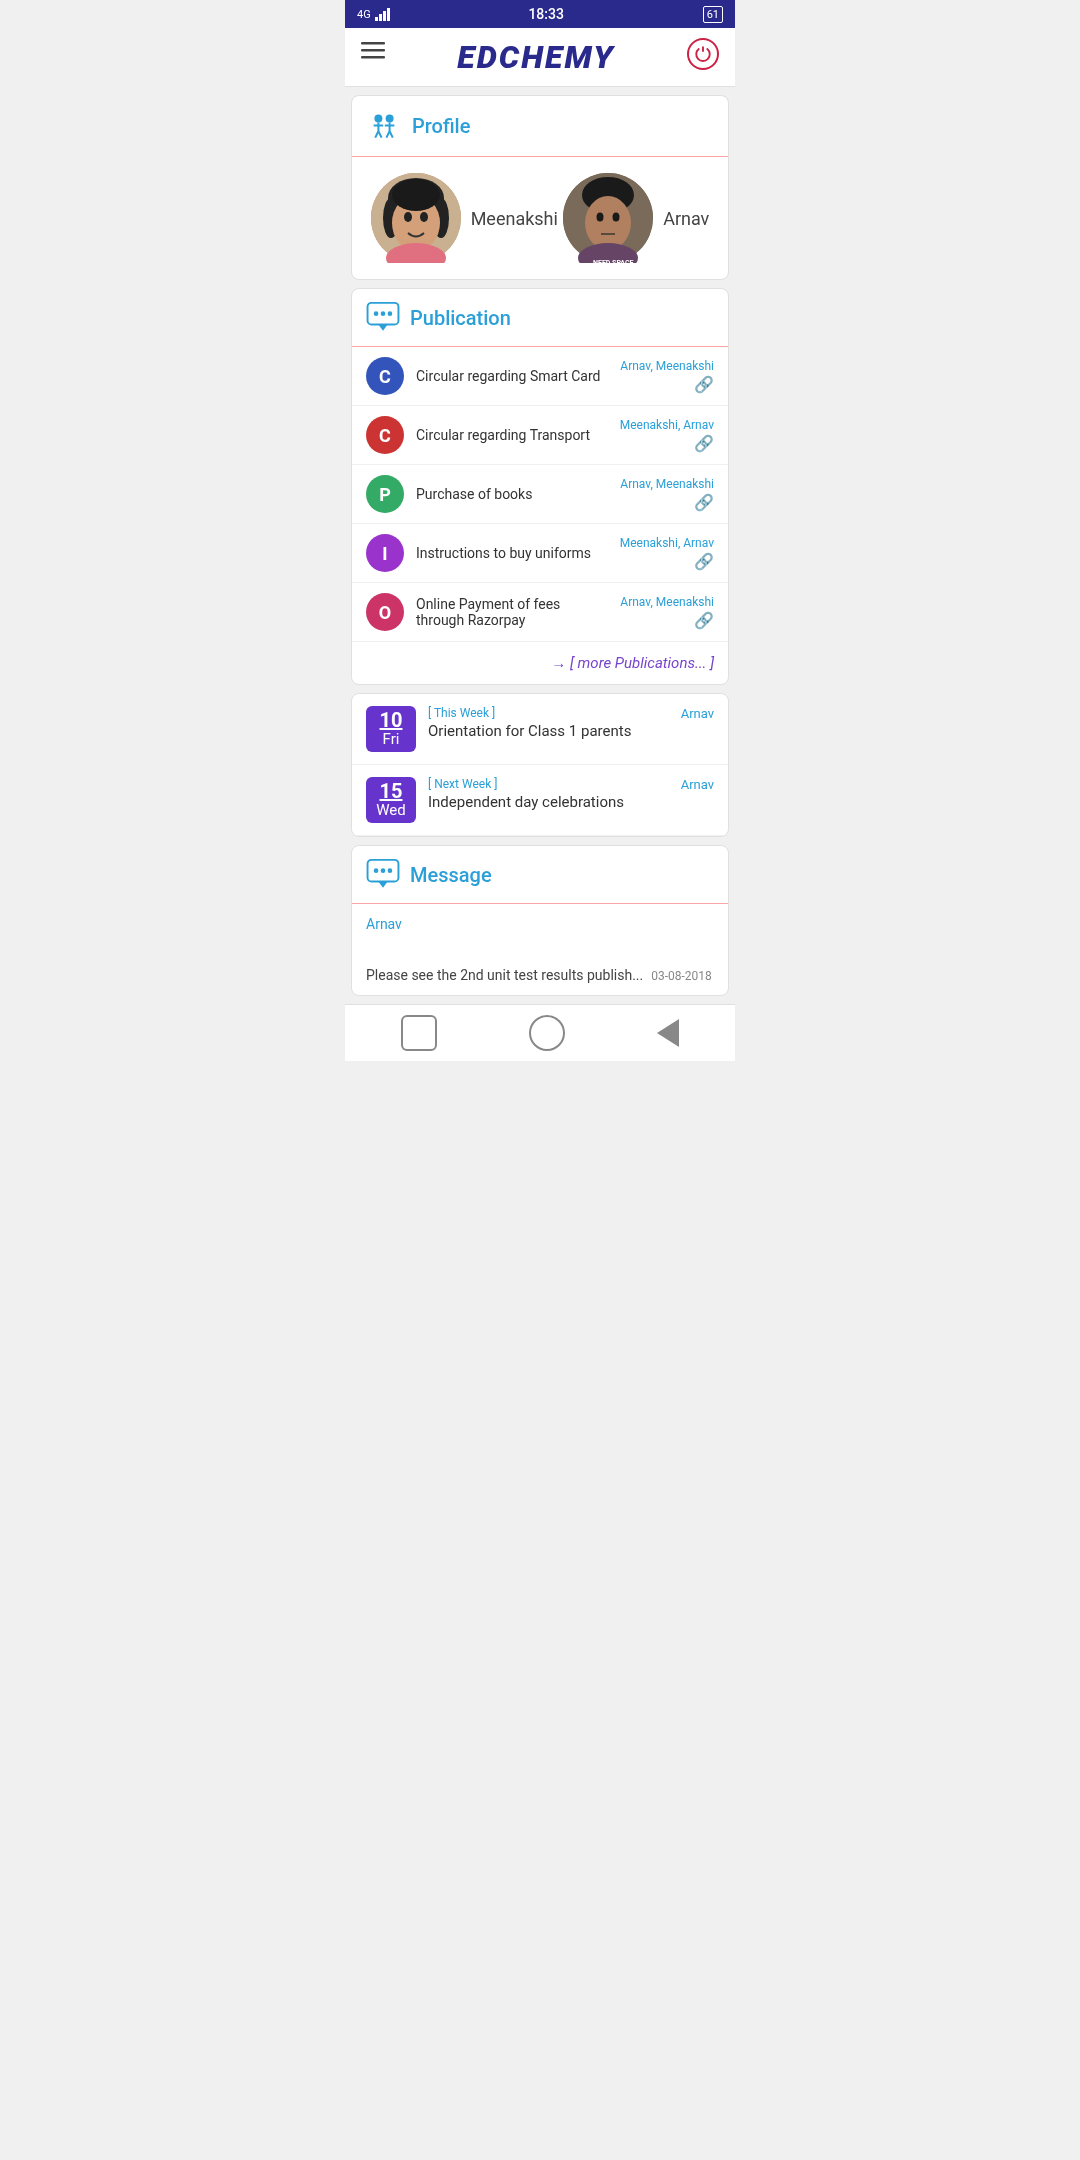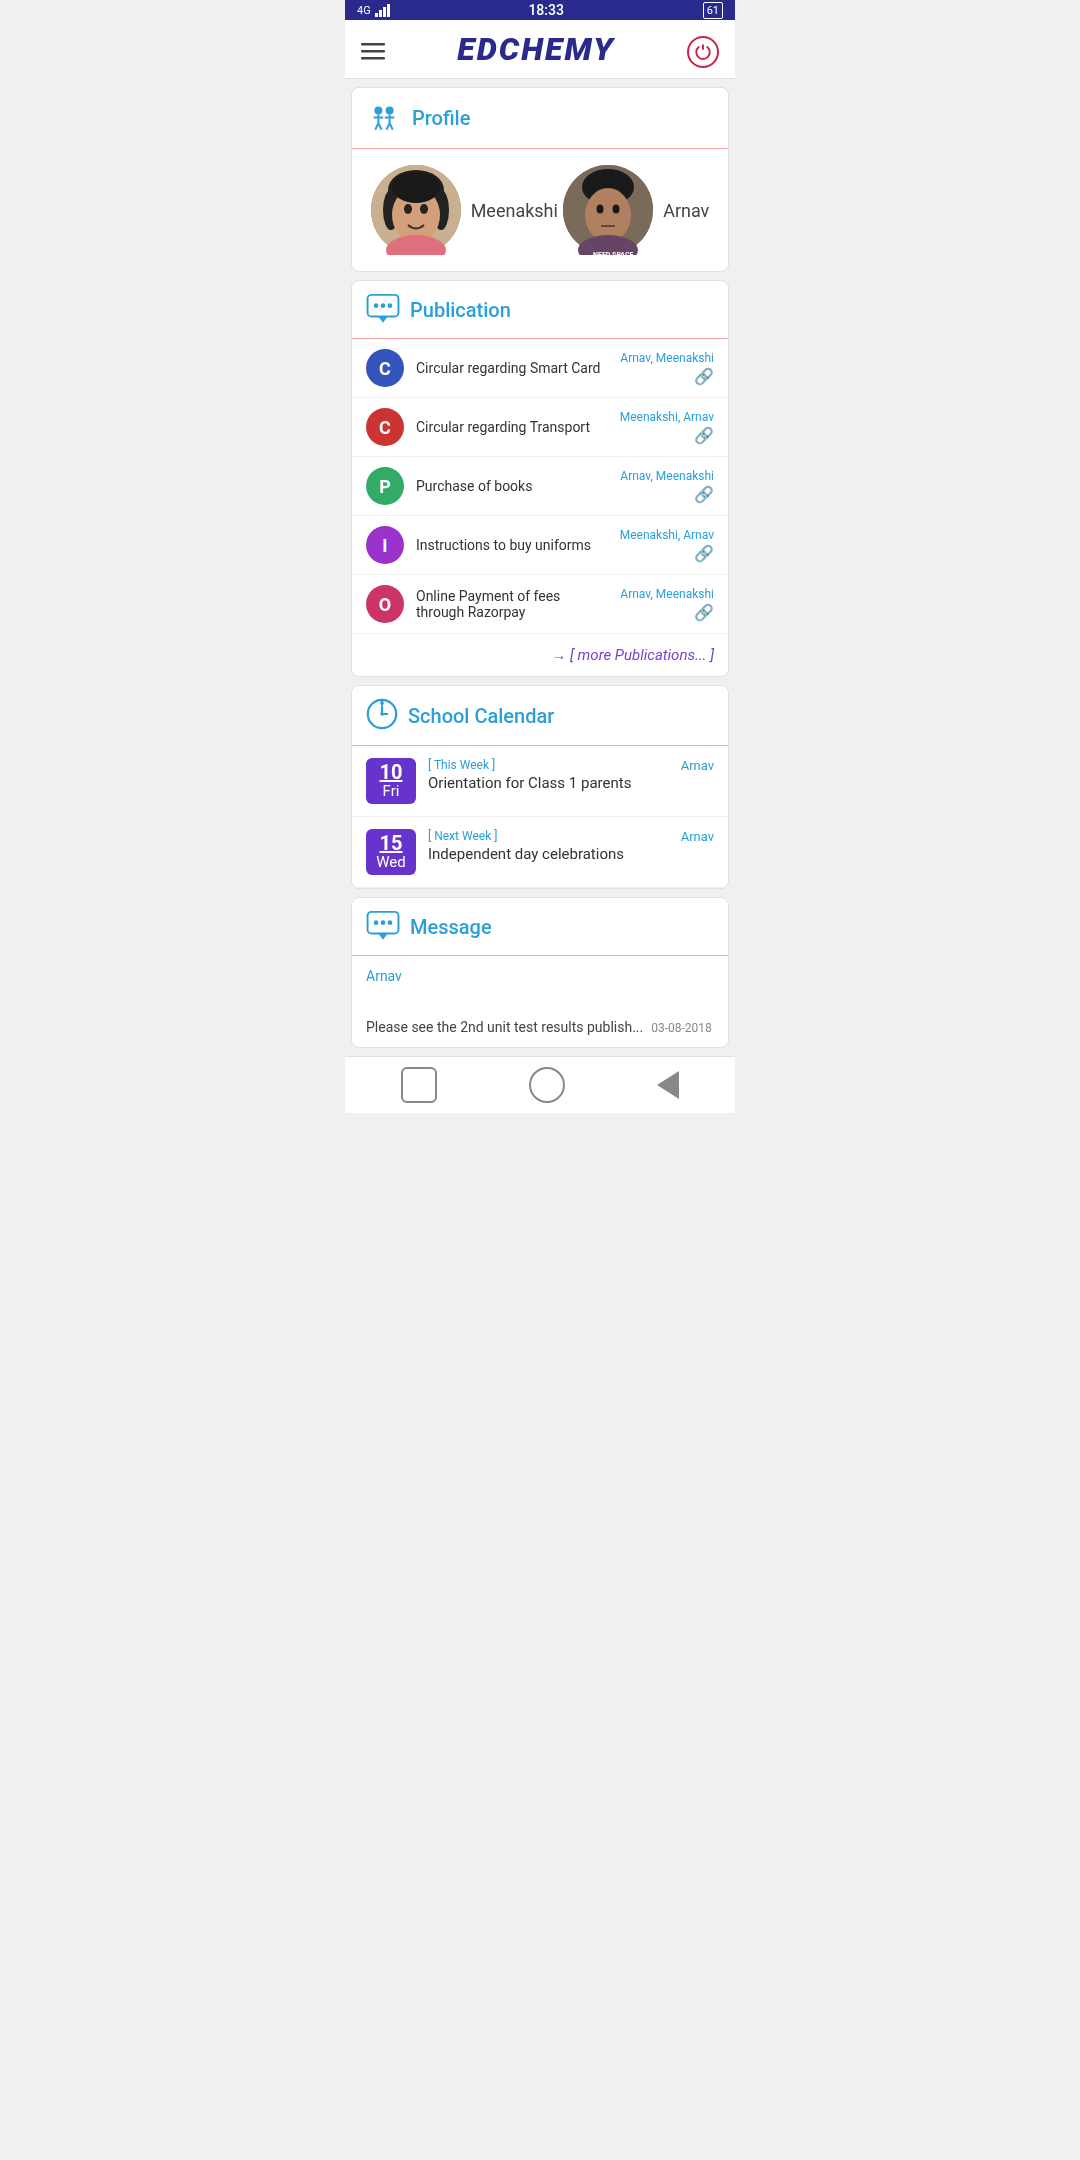--- a/index.html
+++ b/index.html
@@ -12,21 +12,21 @@
       font-size: 14px;
     }
 
     
     .status-bar {
       background: #2a2a8c;
       color: white;
       display: flex;
       justify-content: space-between;
       align-items: center;
-      padding: 6px 12px;
+      padding: 14px 12px;
       font-size: 12px;
       height: 20px;
     }
     .status-left { display: flex; align-items: center; gap: 4px; }
     .status-center { font-size: 14px; font-weight: 500; }
     .status-right { display: flex; align-items: center; gap: 4px; }
     .battery-box {
       border: 1.5px solid white;
       border-radius: 2px;
       padding: 1px 3px;
@@ -38,21 +38,21 @@
     .signal span {
       background: white;
       width: 3px;
       display: block;
     }
 
     
     .app-header {
       background: white;
       display: flex;
-      align-items: flex-end;
+      align-items: flex-start;
       justify-content: space-between;
       padding: 10px 16px;
       border-bottom: 1px solid #e0e0e0;
     }
     .app-title {
       font-size: 32px;
       font-weight: 900;
       color: #2a2a8c;
       letter-spacing: 2px;
       font-style: italic;
@@ -409,33 +409,20 @@
       <span class="paperclip">🔗</span>
     </div>
   </div>
 
   <div class="more-link">
     <span>→ [ more Publications... ]</span>
   </div>
 </div>
 
 <div class="card">
-  <div class="section-header">
-    <div>
-      <svg width="32" height="32" viewBox="0 0 36 36" fill="none">
-        <circle cx="18" cy="18" r="16" stroke="#2a9fd8" stroke-width="2.5"></circle>
-        <line x1="18" y1="10" x2="18" y2="18" stroke="#2a9fd8" stroke-width="2.5" stroke-linecap="round"></line>
-        <line x1="18" y1="18" x2="24" y2="18" stroke="#2a9fd8" stroke-width="2" stroke-linecap="round"></line>
-        <circle cx="18" cy="18" r="2" fill="#2a9fd8"></circle>
-
-        <path d="M16 6 L18 10 L20 6 L19 3 L17 3 Z" fill="#2a9fd8"></path>
-      </svg>
-    </div>
-    <span class="section-title">School Calendar</span>
-  </div>
 
   <div class="cal-item">
     <div class="cal-date">
       <div class="cal-day-num">10</div>
       <div class="cal-day-name">Fri</div>
     </div>
     <div class="cal-info">
       <div class="cal-week">[ This Week ]</div>
       <div class="cal-event">Orientation for Class 1 parents</div>
     </div>

